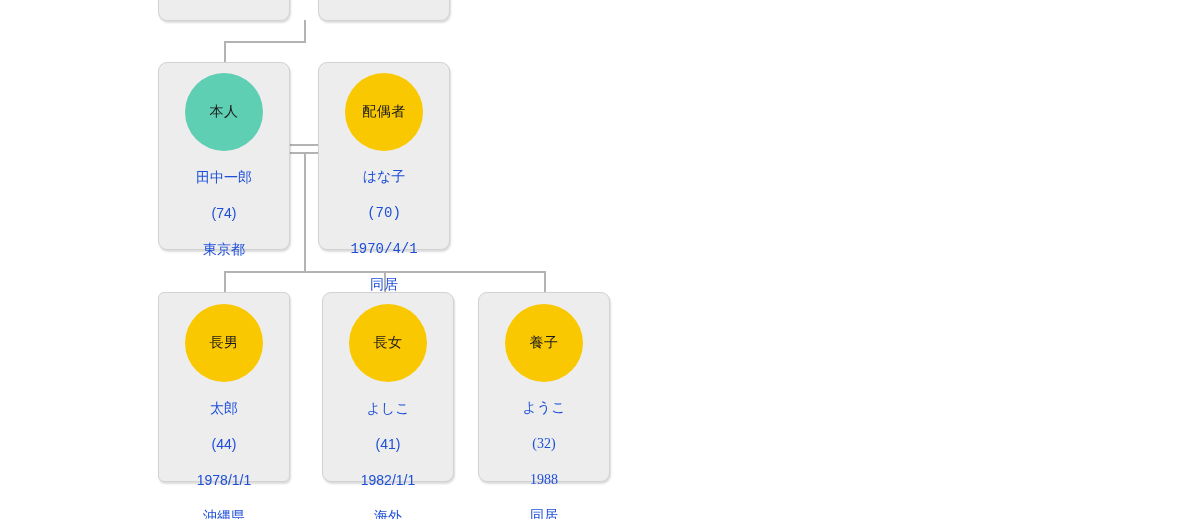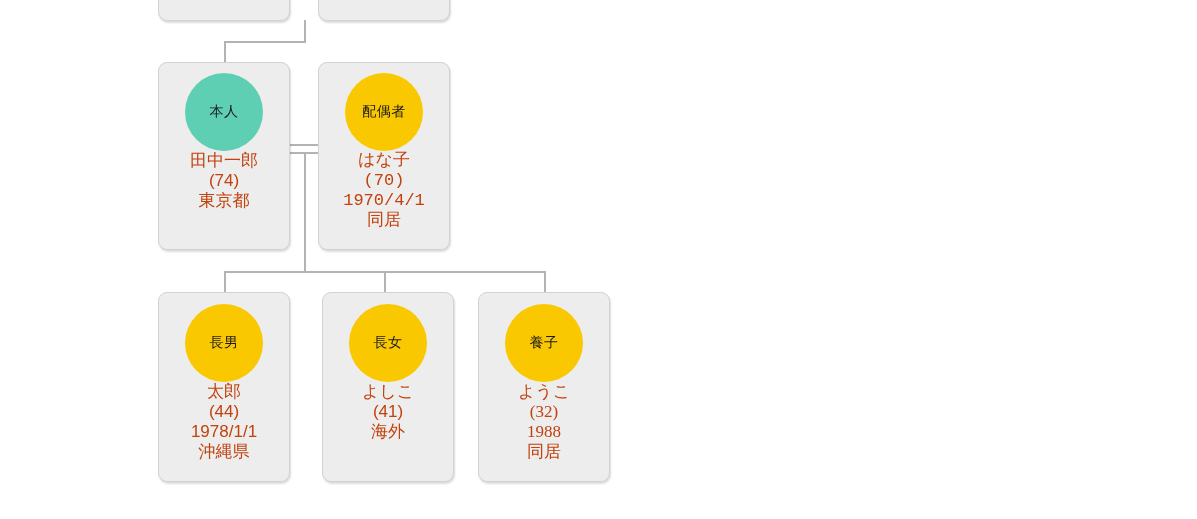--- a/index.html
+++ b/index.html
@@ -58,24 +58,25 @@
     letter-spacing: 0.5px;
     flex: none;
   }
   .lines {
     width: 100%;
     text-align: center;
     padding-bottom: 6px;
   }
   .lines .ln {
     display: block;
-    font-size: 17px;
+    font-size: 14px;
     line-height: 20px;
     white-space: nowrap;
-    color: #c2410c;
+    color: #1d4ed8;
+    margin-top: 16px;
   }
 </style>
 </head>
 <body>
 
 <div id="canvas">
 
   <div class="conn v" style="left:304px; top:20px; height:22px;"></div>
 
   <div class="conn h" style="left:224px; top:41px; width:82px;"></div>
@@ -111,39 +112,40 @@
       <span>配偶者</span>
     </div>
     <div class="lines">
       <span class="ln">はな子</span>
       <span class="ln">(70)</span>
       <span class="ln">1970/4/1</span>
       <span class="ln">同居</span>
     </div>
   </div>
 
-  <div class="card" style="left:158px; top:292px; height:190px; padding-top:11px;">
+  <div class="card" style="left:158px; top:292px; height:190px; padding-top:11px;border-radius:6px;">
     <div class="badge" style="background:#FAC800;">
       <span>長男</span>
     </div>
     <div class="lines">
       <span class="ln">太郎</span>
       <span class="ln">(44)</span>
       <span class="ln">1978/1/1</span>
       <span class="ln">沖縄県</span>
     </div>
   </div>
 
   <div class="card" style="left:322px; top:292px; height:190px; padding-top:11px;">
     <div class="badge" style="background:#FAC800;">
       <span>長女</span>
     </div>
     <div class="lines">
       <span class="ln">よしこ</span>
       <span class="ln">(41)</span>
+      <span class="ln">1982/1/1</span>
       <span class="ln">海外</span>
     </div>
   </div>
 
   <div class="card" style="left:478px; top:292px; height:190px; padding-top:11px;font-family:Liberation Serif, serif;">
     <div class="badge" style="background:#FAC800;">
       <span>養子</span>
     </div>
     <div class="lines">
       <span class="ln">ようこ</span>

